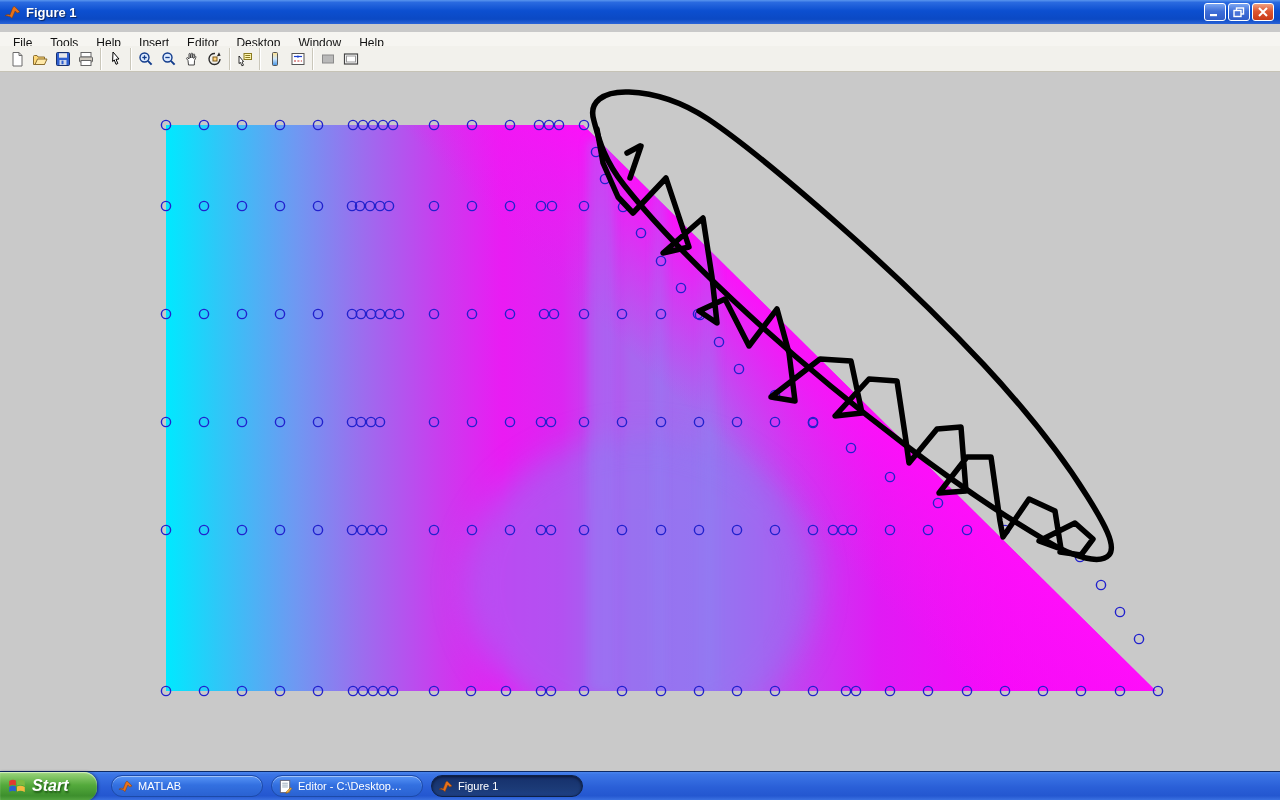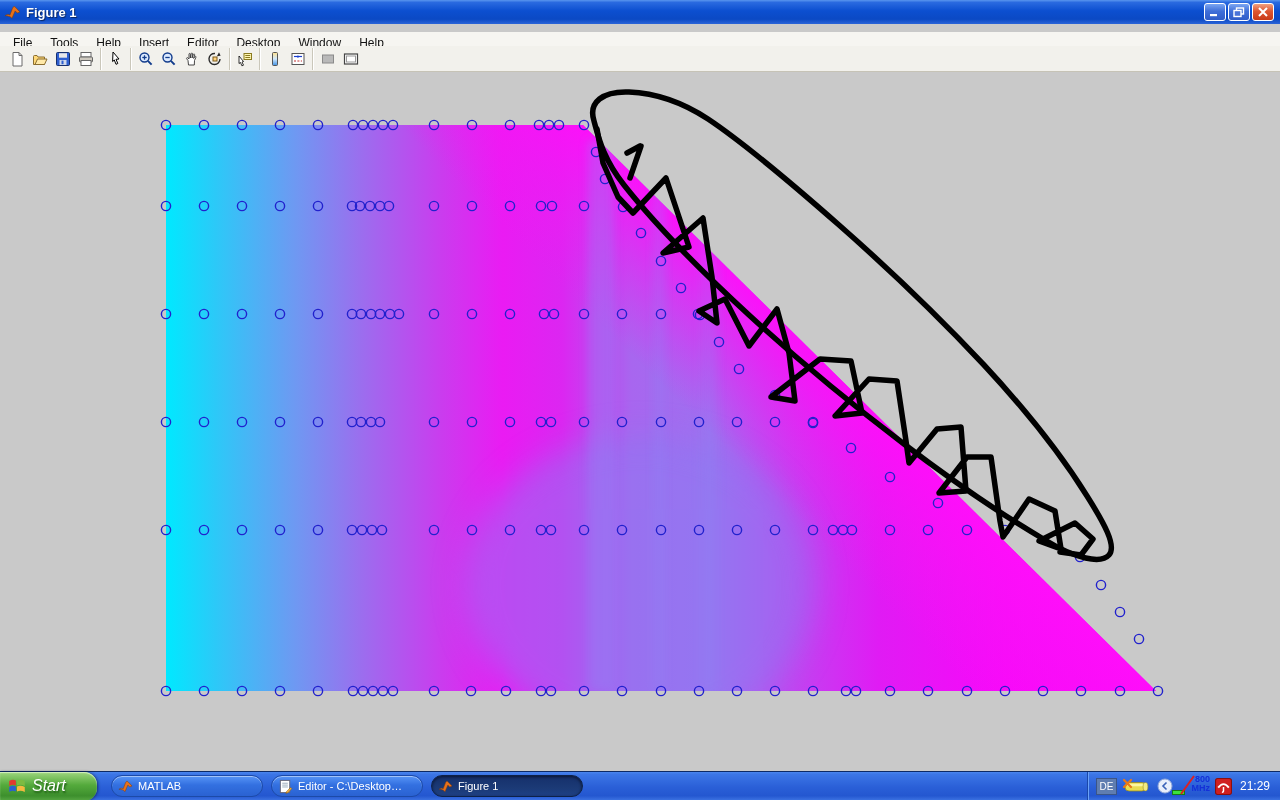--- a/index.html
+++ b/index.html
@@ -36,21 +36,21 @@
   .client{position:absolute;left:0;top:72px;width:1280px;height:699px;}
   .client svg{display:block;}
 
   
   .taskbar{position:absolute;left:0;top:771px;width:1280px;height:29px;
     background:linear-gradient(180deg,#4a86ee 0%,#3c76e6 8%,#2a5fd7 55%,#2457d0 85%,#3a70e0 100%);
     border-top:1px solid #0c2a66;display:flex;align-items:center;}
   .startbtn{height:29px;width:97px;flex:0 0 auto;display:flex;align-items:center;gap:5px;padding-left:7px;
     background:linear-gradient(180deg,#9ed67e 0%,#54aa3c 45%,#3d8f2d 82%,#58a844 100%);
     border-radius:0 13px 13px 0;box-shadow:inset 0 1px 1px #d6f0c0,1px 0 3px rgba(0,0,20,.5);}
-  .startbtn .slabel{color:#fff;font-size:16px;font-weight:normal;font-style:italic;text-shadow:1px 2px 2px #1d5a14;}
+  .startbtn .slabel{color:#fff;font-size:16px;font-weight:bold;font-style:italic;text-shadow:1px 2px 2px #1d5a14;}
   .tasks{display:flex;gap:8px;margin-left:14px;flex:1;min-width:0;}
   .taskbtn{width:152px;height:22px;border-radius:11px;display:flex;align-items:center;gap:5px;padding:0 6px;
     background:linear-gradient(180deg,#5795f7,#3370e0 45%,#2a62d2);
     border:1px solid #1c4aa8;box-shadow:inset 0 1px 0 rgba(255,255,255,.45);cursor:default;}
   .taskbtn.active{background:linear-gradient(180deg,#16306b,#1b3a76 60%,#1e4084);
     border:1px solid #0d2148;box-shadow:inset 0 1px 3px rgba(0,0,10,.6);}
   .taskbtn .tlabel{color:#fff;font-size:11px;white-space:nowrap;overflow:hidden;text-overflow:ellipsis;}
   .tray{flex:0 0 auto;height:29px;display:flex;align-items:center;gap:5px;padding:0 10px 0 8px;
     border-left:1px solid #1b47a8;box-shadow:inset 1px 0 0 #6aa2f8;}
   .langbox{width:21px;height:17px;background:#5f7db0;border:1px solid #3c5586;color:#fff;font-size:10px;
@@ -524,36 +524,15 @@
           </svg>
           <span class="tlabel">Editor - C:\Desktop…</span>
         </div>
         <div class="taskbtn active">
           <svg width="15" height="15">
             <use href="#icon-matlab-logo"></use>
           </svg>
           <span class="tlabel">Figure 1</span>
         </div>
       </div>
-    <div class="tray">
-      <div class="langbox">DE</div>
-      <svg width="30" height="16">
-          <use href="#icon-battery"></use>
-        </svg>
-      <svg width="16" height="16">
-          <use href="#icon-hide-chevron"></use>
-        </svg>
-      <div class="freq">
-        <span class="f1">800</span>
-        <span class="f2">MHz</span>
-        <span class="meter"></span>
-        <svg class="slash" width="22" height="22">
-            <line x1="1" y1="20" x2="14" y2="2" stroke="#e02020" stroke-width="2"></line>
-          </svg>
-      </div>
-      <svg width="17" height="17">
-          <use href="#icon-avira"></use>
-        </svg>
-      <span class="clock">21:29</span>
-    </div>
   </div>
 
 </div>
 
 </body></html>

